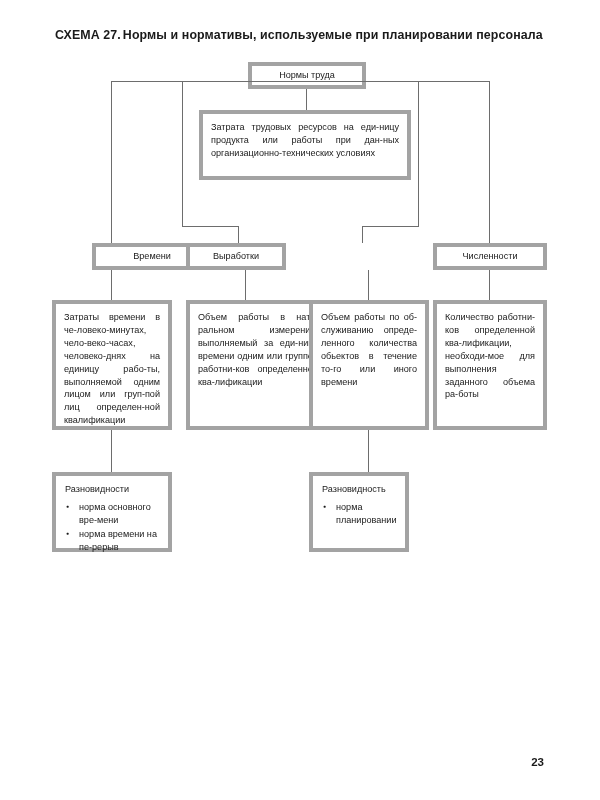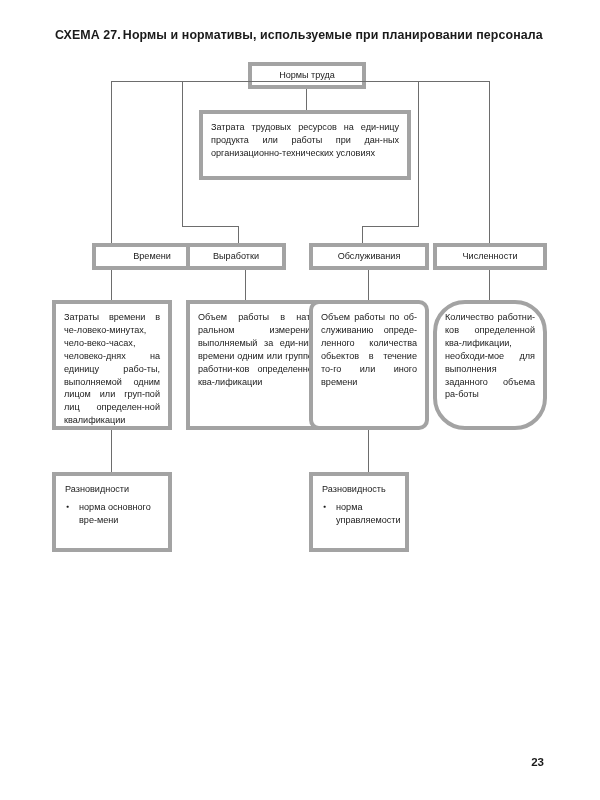--- a/index.html
+++ b/index.html
@@ -139,57 +139,55 @@
   <div class="ln v" style="left:418px; top:81px; height:145px;"></div>
   <div class="ln h" style="left:362px; top:226px; width:57px;"></div>
   <div class="ln v" style="left:362px; top:226px; height:17px;"></div>
 
   <div class="box center" style="left:52px; top:243px; width:120px; height:27px;margin-left:40px;">
     <span>Времени</span>
   </div>
   <div class="box center" style="left:186px; top:243px; width:100px; height:27px;">
     <span>Выработки</span>
   </div>
-  <div class="box center" style="left:309px; top:243px; width:120px; height:27px;">
-    <span>Обслуживания</span>
-  </div>
   <div class="box center" style="left:433px; top:243px; width:114px; height:27px;">
     <span>Численности</span>
   </div>
 
   <div class="ln v" style="left:111px; top:270px; height:30px;"></div>
   <div class="ln v" style="left:245px; top:270px; height:30px;"></div>
   <div class="ln v" style="left:368px; top:270px; height:30px;"></div>
   <div class="ln v" style="left:489px; top:270px; height:30px;"></div>
 
   <div class="box para" style="left:52px; top:300px; width:120px; height:130px;">
     <span>Затраты времени в че-ловеко-минутах, чело-веко-часах, человеко-днях на единицу рабо-ты, выполняемой одним лицом или груп-пой лиц определен-ной квалификации</span>
   </div>
   <div class="box para" style="left:186px; top:300px; width:144px; height:130px;">
     <span>Объем работы в нату-ральном измерении, выполняемый за еди-ницу времени одним или группой работни-ков определенной ква-лификации</span>
   </div>
-  <div class="box para" style="left:309px; top:300px; width:120px; height:130px;border-radius:10px;">
+  <div class="box para" style="left:309px; top:300px; width:120px; height:130px;">
     <span>Объем работы по об-служиванию опреде-ленного количества обьектов в течение то-го или иного времени</span>
   </div>
-  <div class="box para" style="left:433px; top:300px; width:114px; height:130px;border-radius:32px;">
+  <div class="box para" style="left:433px; top:300px; width:114px; height:130px;">
     <span>Количество работни-ков определенной ква-лификации, необходи-мое для выполнения заданного объема ра-боты</span>
   </div>
 
   <div class="ln v" style="left:111px; top:430px; height:42px;"></div>
   <div class="ln v" style="left:368px; top:430px; height:42px;"></div>
 
   <div class="box plain" style="left:52px; top:472px; width:120px; height:80px;">
     <span class="hdr">Разновидности</span>
     <ul class="vlist">
       <li>норма основного вре-мени</li>
+      <li>норма времени на пе-рерыв</li>
     </ul>
   </div>
 
   <div class="box plain" style="left:309px; top:472px; width:100px; height:80px;">
     <span class="hdr">Разновидность</span>
     <ul class="vlist">
-      <li>норма управляемости</li>
+      <li>норма планировании</li>
     </ul>
   </div>
 
   <div class="pageno">23</div>
 
 </div>
 
 </body></html>

